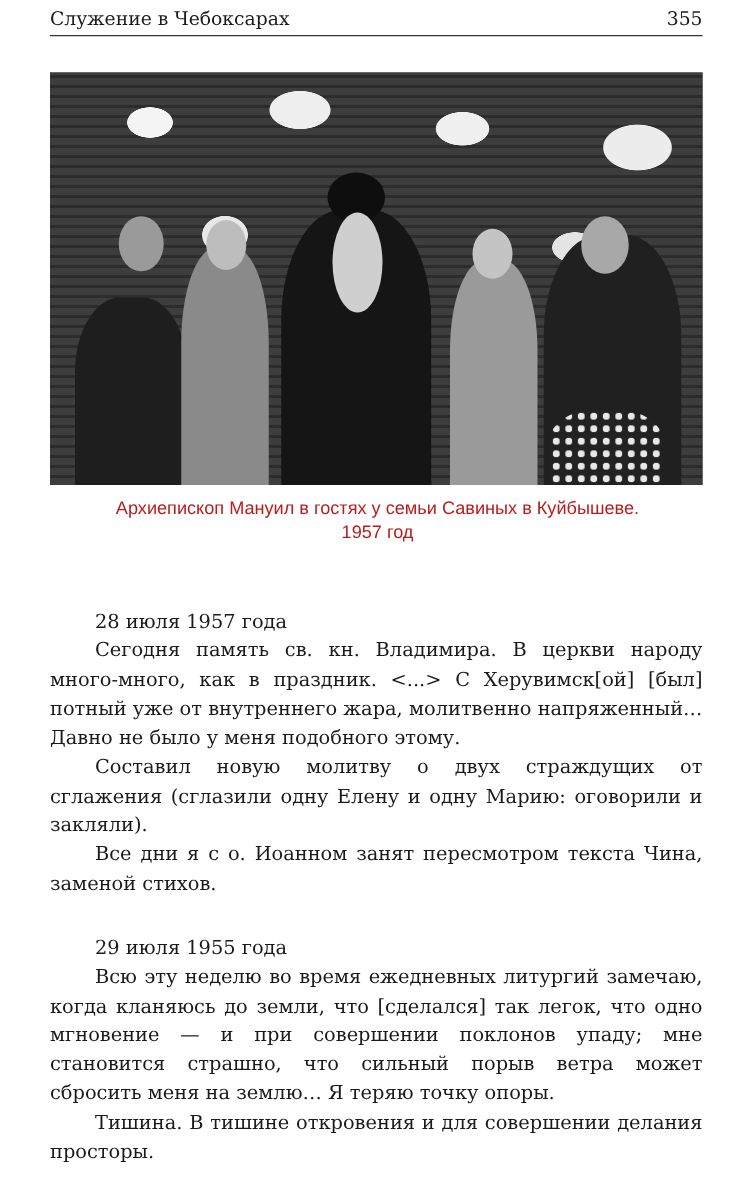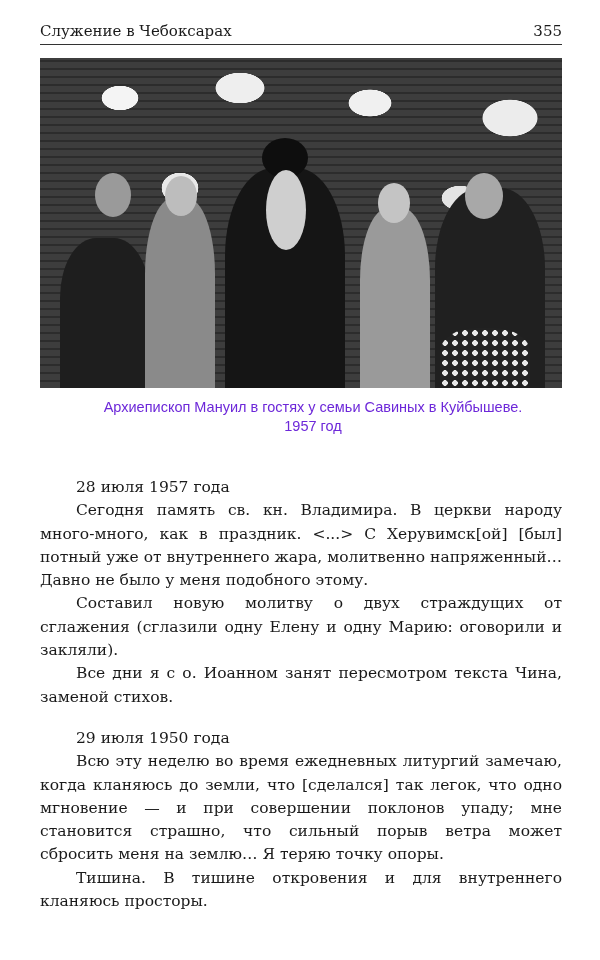--- a/index.html
+++ b/index.html
@@ -1,18 +1,18 @@
 <!DOCTYPE html>
 <html><head>
 <meta charset="utf-8">
 <style>
   html, body { margin: 0; padding: 0; background: #ffffff; }
   body { width: 600px; height: 960px; position: relative; overflow: hidden; color: #1a1a1a; }
   .header {
-    position: absolute; left: 40px; top: 20px; width: 522px; height: 24px;
+    position: absolute; left: 40px; top: 4px; width: 522px; height: 24px;
     border-bottom: 1.5px solid #333;
     font-family: "DejaVu Serif", "Liberation Serif", serif;
     font-size: 15px;
   }
   .header .title { position: absolute; left: 0; top: 2px; }
   .header .pagenum { position: absolute; right: 0; top: 2px; }
   .photo {
     position: absolute; left: 40px; top: 58px; width: 522px; height: 330px;
     background:
       radial-gradient(ellipse 30px 20px at 80px 40px, #f4f4f4 60%, transparent 62%),
@@ -21,33 +21,33 @@
       radial-gradient(ellipse 45px 30px at 470px 60px, #ececec 60%, transparent 62%),
       radial-gradient(ellipse 30px 25px at 140px 130px, #e8e8e8 60%, transparent 62%),
       radial-gradient(ellipse 30px 20px at 420px 140px, #e4e4e4 60%, transparent 62%),
       repeating-linear-gradient(0deg, #3d3d3d 0 6px, #2c2c2c 6px 8px),
       #333;
     overflow: hidden;
   }
   .photo .fig { position: absolute; bottom: 0; border-radius: 40% 40% 0 0; }
   .photo .head { position: absolute; border-radius: 50%; }
   .caption {
-    position: absolute; left: 52px; top: 398px; width: 522px; text-align: center;
+    position: absolute; left: 41px; top: 398px; width: 522px; text-align: center;
     font-family: "Liberation Sans", "DejaVu Sans", sans-serif; font-size: 14.5px; line-height: 19px;
-    color: #6d28d9;
+    color: #b91c1c;
   }
   .body-text {
     position: absolute; left: 40px; top: 458px; width: 522px;
     font-family: "DejaVu Serif", "Liberation Serif", serif;
     font-size: 15.5px; line-height: 23.3px;
     text-align: justify;
   }
   .body-text p { margin: 0; text-indent: 36px; }
   .body-text p.noindent { text-indent: 0; }
-  .body-text p.date { margin-top: 18px; text-indent: 36px; }
+  .body-text p.date { margin-top: 28px; text-indent: 36px; }
 </style>
 </head>
 <body>
 
 <div class="header">
   <span class="title">Служение в Чебоксарах</span>
   <span class="pagenum">355</span>
 </div>
 
 <div class="photo" title="Black-and-white photograph: an archbishop with a long white beard seated among a family — a man, two girls, and a woman in a polka-dot dress — beneath flowering branches in front of a wooden house.">
@@ -73,16 +73,16 @@
 <div class="caption">
   <div>Архиепископ Мануил в гостях у семьи Савиных в Куйбышеве.</div>
   <div>1957 год</div>
 </div>
 
 <div class="body-text">
   <p class="date">28 июля 1957 года</p>
   <p>Сегодня память св. кн. Владимира. В церкви народу много-много, как в праздник. &lt;...&gt; С Херувимск[ой] [был] потный уже от внутреннего жара, молитвенно напряженный… Давно не было у меня подобного этому.</p>
   <p>Составил новую молитву о двух страждущих от сглажения (сглазили одну Елену и одну Марию: оговорили и закляли).</p>
   <p>Все дни я с о. Иоанном занят пересмотром текста Чина, заменой стихов.</p>
-  <p class="date">29 июля 1950 года</p>
+  <p class="date">29 июля 1955 года</p>
   <p>Всю эту неделю во время ежедневных литургий замечаю, когда кланяюсь до земли, что [сделался] так легок, что одно мгновение — и при совершении поклонов упаду; мне становится страшно, что сильный порыв ветра может сбросить меня на землю… Я теряю точку опоры.</p>
-  <p>Тишина. В тишине откровения и для внутреннего кланяюсь просторы.</p>
+  <p>Тишина. В тишине откровения и для совершении делания просторы.</p>
 </div>
 
 </body></html>

